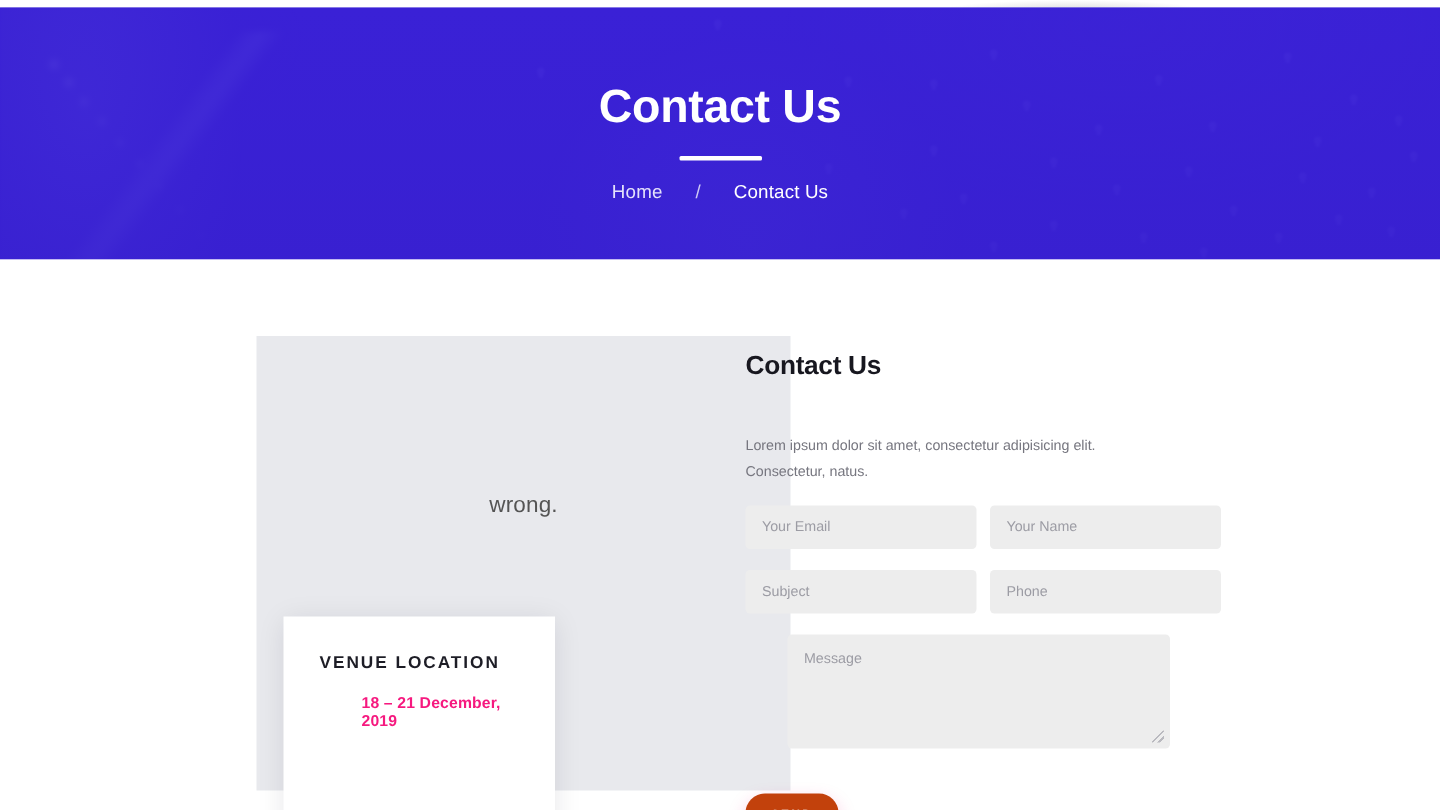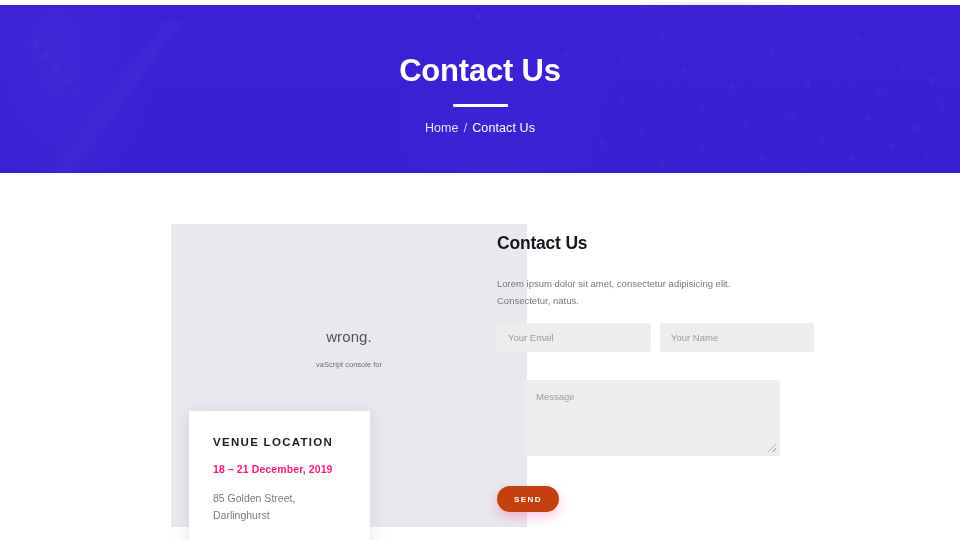--- a/index.html
+++ b/index.html
@@ -82,21 +82,21 @@
     line-height:1;
     margin-top:50px;
   }
   .hero-rule {
     width:55px; height:3px; background:#ffffff;
     margin-top:18px; border-radius:1px;
   }
   .crumbs {
     margin-top:14px;
     font-size:12.5px; color:#e4e1fb; letter-spacing:.1px;
-    display:flex; align-items:flex-end; gap:5px;
+    display:flex; align-items:flex-end; gap:22px;
   }
   .crumbs a { color:#e4e1fb; text-decoration:none; }
   .crumb-sep { color:#cfcaf5; }
   .crumb-current { color:#ffffff; }
 
   
   .main { position:absolute; left:0; top:173px; width:960px; height:367px; background:#fff; }
 
   
   .map-wrap {
@@ -119,34 +119,34 @@
     box-shadow:0 3px 18px rgba(20,20,40,.10);
     padding:25px 24px 0 24px;
   }
   .info-h {
     font-size:11.5px; font-weight:700; color:#1d1d26;
     letter-spacing:1.3px; text-transform:uppercase;
     margin:0;
   }
   .info-date {
     margin-top:15px;
-    font-size:10.5px; font-weight:700; color:#f6197f; letter-spacing:.1px;
+    font-size:10.5px; font-weight:700; color:#f6197f; letter-spacing:.1px;margin-left:28px;
   }
   .info-addr {
     margin-top:15px;
     font-size:10.5px; color:#7a7a86; line-height:1.62;
   }
 
   
   .form-col { position:absolute; left:497px; top:60px; width:283px; }
   .form-title {
     margin:0; font-size:17.5px; font-weight:700; color:#17171f; letter-spacing:-.2px;
   }
   .form-lead {
-    margin-top:22px;
+    margin-top:36px;
     font-size:9.5px; color:#76767f; line-height:1.75;
   }
   .row { display:flex; gap:9px; margin-top:14px; }
   .field {
     flex:1; height:29px;
     background:#ededed; border:0; border-radius:3px;
     padding:0 11px;
     font-family:"Liberation Sans", sans-serif;
     font-size:9.5px; color:#4a4a55;
   }
@@ -237,43 +237,43 @@
         <span class="crumb-current">Contact Us</span>
       </nav>
     </div>
   </div>
 
   <div class="main">
 
     <div class="map-wrap">
       <div class="map-error">
         <div class="map-error-title">wrong.</div>
-        <div class="map-error-sub">vaScript console for</div>
       </div>
     </div>
 
     <div class="info-card">
       <h3 class="info-h">VENUE LOCATION</h3>
       <div class="info-date">18 – 21 December, 2019</div>
       <div class="info-addr">
-        <div>85 Golden Street, Darlinghurst</div>
       </div>
 
     </div>
 
     <div class="form-col">
       <h2 class="form-title">Contact Us</h2>
       <p class="form-lead">Lorem ipsum dolor sit amet, consectetur adipisicing elit. Consectetur, natus.</p>
 
       <form>
         <div class="row">
           <input class="field" type="email" placeholder="Your Email" style="">
           <input class="field" type="text" placeholder="Your Name" style="">
         </div>
         <div class="row">
+          <input class="field" type="text" placeholder="Subject" style="">
+          <input class="field" type="tel" placeholder="Phone" style="">
         </div>
         <div class="msg-wrap">
           <textarea class="msg" placeholder="Message" style=""></textarea>
           <span class="msg-grip"></span>
         </div>
         <button class="send-btn" type="submit">SEND</button>
       </form>
     </div>
 
   </div>

